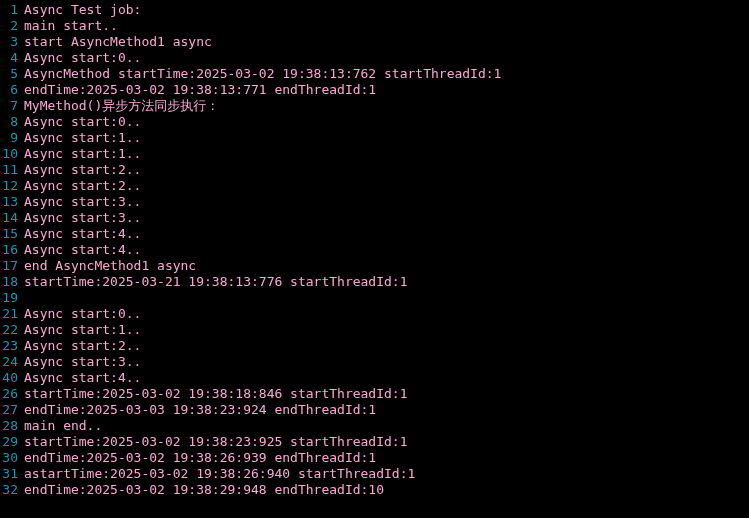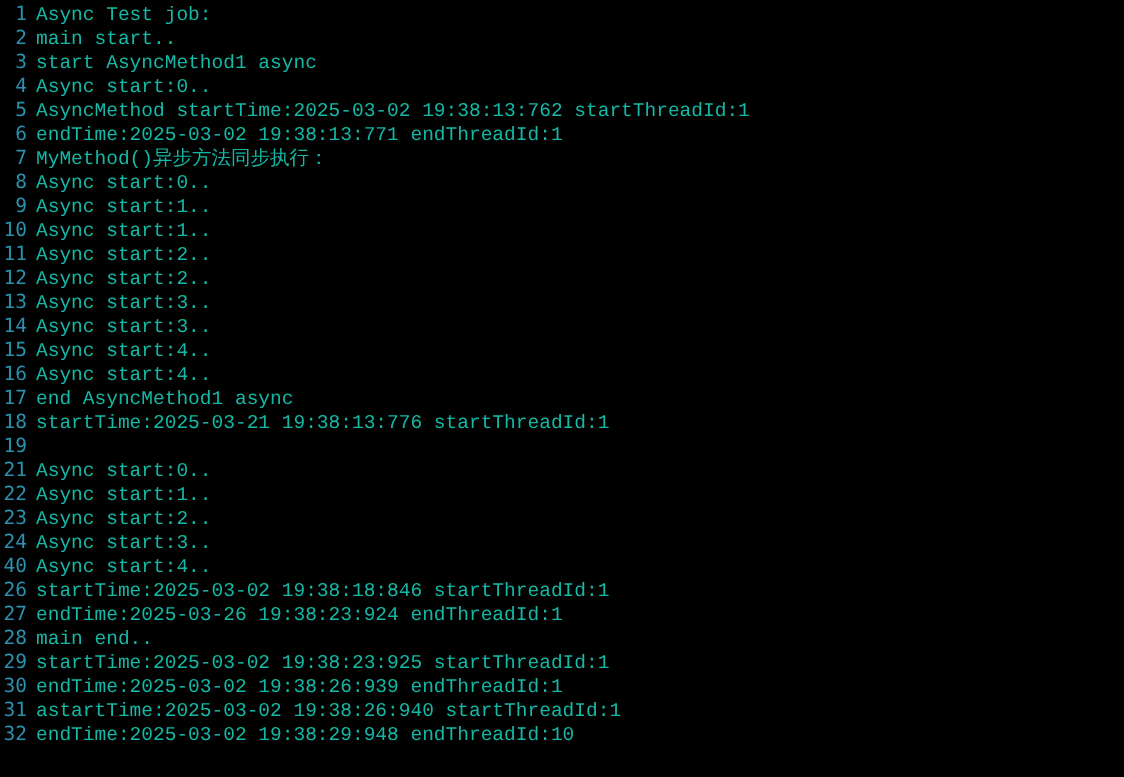--- a/index.html
+++ b/index.html
@@ -24,22 +24,21 @@
     }
     .line-number {
       color: #2b91af;
       width: 24px;
       text-align: right;
       padding-right: 6px;
       user-select: none;
       flex-shrink: 0;
     }
     .line-content {
-      color: #14b8a6;
-      font-family: Liberation Mono, monospace;
+      color: #f9a8d4;
     }
   </style>
 </head>
 <body>
 
 <div id="console-output">
     <div class="line"><span class="line-number">1</span><span class="line-content">Async Test job:</span></div>
     <div class="line"><span class="line-number">2</span><span class="line-content">main start..</span></div>
     <div class="line"><span class="line-number">3</span><span class="line-content">start AsyncMethod1 async</span></div>
     <div class="line"><span class="line-number">4</span><span class="line-content">Async start:0..</span></div>
@@ -57,19 +56,19 @@
     <div class="line"><span class="line-number">16</span><span class="line-content">Async start:4..</span></div>
     <div class="line"><span class="line-number">17</span><span class="line-content">end AsyncMethod1 async</span></div>
     <div class="line"><span class="line-number">18</span><span class="line-content">startTime:2025-03-21 19:38:13:776 startThreadId:1</span></div>
     <div class="line"><span class="line-number">19</span></div>
     <div class="line"><span class="line-number">21</span><span class="line-content">Async start:0..</span></div>
     <div class="line"><span class="line-number">22</span><span class="line-content">Async start:1..</span></div>
     <div class="line"><span class="line-number">23</span><span class="line-content">Async start:2..</span></div>
     <div class="line"><span class="line-number">24</span><span class="line-content">Async start:3..</span></div>
     <div class="line"><span class="line-number">40</span><span class="line-content">Async start:4..</span></div>
     <div class="line"><span class="line-number">26</span><span class="line-content">startTime:2025-03-02 19:38:18:846 startThreadId:1</span></div>
-    <div class="line"><span class="line-number">27</span><span class="line-content">endTime:2025-03-26 19:38:23:924 endThreadId:1</span></div>
+    <div class="line"><span class="line-number">27</span><span class="line-content">endTime:2025-03-03 19:38:23:924 endThreadId:1</span></div>
     <div class="line"><span class="line-number">28</span><span class="line-content">main end..</span></div>
     <div class="line"><span class="line-number">29</span><span class="line-content">startTime:2025-03-02 19:38:23:925 startThreadId:1</span></div>
     <div class="line"><span class="line-number">30</span><span class="line-content">endTime:2025-03-02 19:38:26:939 endThreadId:1</span></div>
     <div class="line"><span class="line-number">31</span><span class="line-content">astartTime:2025-03-02 19:38:26:940 startThreadId:1</span></div>
     <div class="line"><span class="line-number">32</span><span class="line-content">endTime:2025-03-02 19:38:29:948 endThreadId:10</span></div>
   </div>
 
 </body></html>

